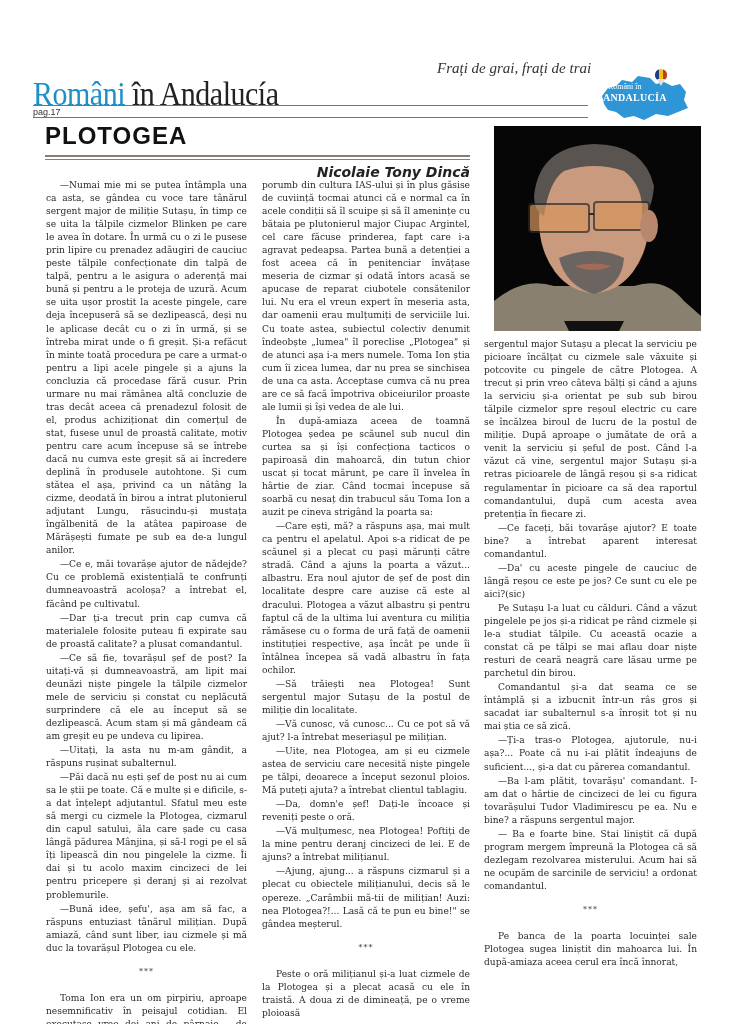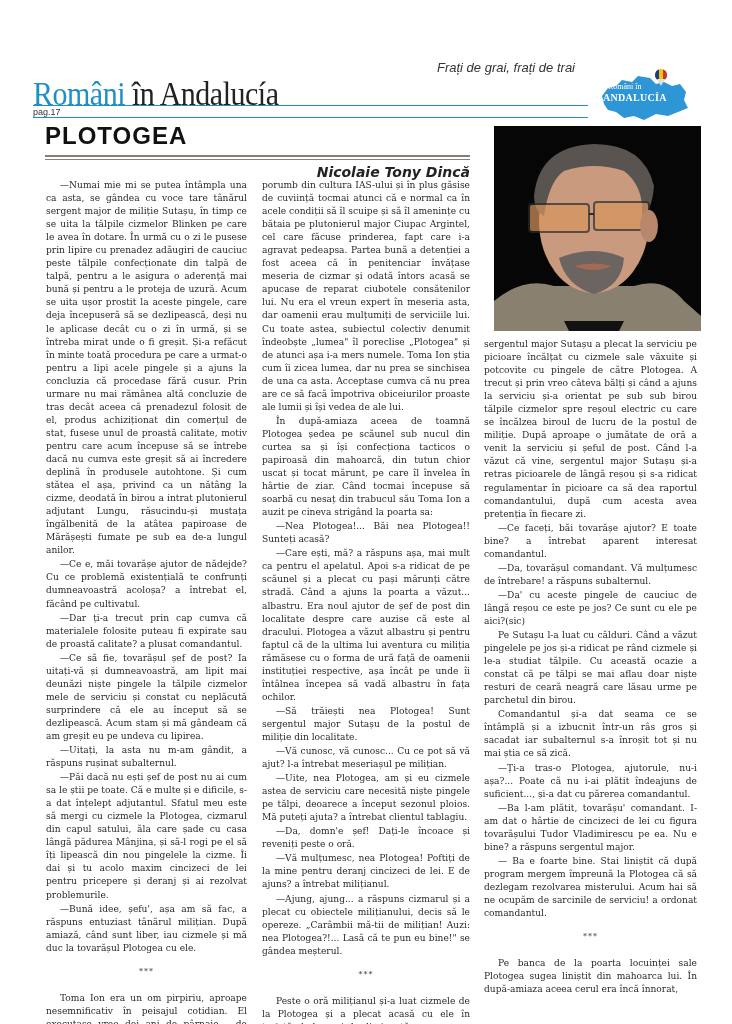--- a/index.html
+++ b/index.html
@@ -4,21 +4,21 @@
 <style>
   html, body { margin: 0; padding: 0; background: #ffffff; }
   body { width: 732px; height: 1024px; position: relative; overflow: hidden; font-family: "DejaVu Serif", serif; color: #222; }
 
   .header-title { position: absolute; left: 33px; top: 74px; font-family: "Liberation Serif", serif; font-size: 30px; line-height: 34px; letter-spacing: -0.5px; transform: scaleY(1.15); transform-origin: left top; }
   .header-title .t-blue { color: #1f8fc7; }
   .header-title .t-black { color: #222; }
   .page-num { position: absolute; left: 33px; top: 107px; font-family: "Liberation Sans", sans-serif; font-size: 9px; color: #333; }
   .rule-top { position: absolute; left: 33px; top: 105px; width: 555px; height: 1px; background: #1f8fc7; }
   .rule-top2 { position: absolute; left: 33px; top: 117px; width: 555px; height: 1px; background: #1f8fc7; }
-  .motto { position: absolute; left: 437px; top: 60px; font-family: Liberation Sans, sans-serif; font-style: italic; font-size: 13px; color: #333; }
+  .motto { position: absolute; left: 437px; top: 60px; font-family: Liberation Serif, serif; font-style: italic; font-size: 15px; color: #333; }
 
   .logo { position: absolute; left: 598px; top: 66px; width: 92px; height: 58px; }
   .logo-label1 { position: absolute; left: 608px; top: 82px; width: 76px; text-align: left; font-family: "Liberation Serif", serif; font-size: 8px; color: #fff; }
   .logo-label2 { position: absolute; left: 603px; top: 92px; width: 86px; font-family: "Liberation Serif", serif; font-size: 10px; font-weight: bold; color: #fff; letter-spacing: 0.3px; }
 
   .article-title { position: absolute; left: 45px; top: 122px; width: 420px; text-align: left; font-family: "Liberation Sans", sans-serif; font-weight: bold; font-size: 24px; letter-spacing: 1px; color: #111; }
   .title-rule1 { position: absolute; left: 45px; top: 155px; width: 425px; height: 2px; background: #8a7d78; }
   .title-rule2 { position: absolute; left: 45px; top: 159px; width: 425px; height: 1px; background: #8a7d78; }
   .byline { position: absolute; left: 300px; top: 164px; width: 170px; text-align: right; font-family: "DejaVu Sans", sans-serif; font-style: italic; font-weight: bold; font-size: 14px; color: #222; }
 
@@ -82,36 +82,34 @@
   <p>—Uitați, la asta nu m-am gândit, a răspuns rușinat subalternul.</p>
   <p>—Păi dacă nu ești șef de post nu ai cum sa le știi pe toate. Că e multe și e  dificile, s-a dat înțelept adjutantul. Sfatul meu este să mergi cu cizmele la Plotogea, cizmarul din capul satului, ăla care șade cu casa lângă pădurea Mânjina, și să-l rogi pe el să îți lipească din nou pingelele la cizme.  Îi dai și tu acolo maxim cincizeci de lei pentru pricepere și deranj și ai rezolvat problemurile.</p>
   <p>—Bună idee, șefu', așa am să fac, a răspuns entuziast tânărul milițian. După amiază, când sunt liber, iau cizmele și mă duc la tovarășul Plotogea cu ele.</p>
   <p class="sep">***</p>
   <p>Toma Ion era un om pirpiriu, aproape nesemnificativ în peisajul cotidian. El executase vreo doi ani de pârnaie – de beșaură, după expresia lui –, pentru că fusese prins în flagrant delict în timp ce fura o traistă de</p>
 </div>
 
 <div class="col col2">
   <p class="noindent">porumb din cultura IAS-ului și în plus găsise de cuviință tocmai atunci că e normal ca în acele condiții să îl scuipe și să îl amenințe cu bătaia pe plutonierul major Ciupac Argintel, cel care făcuse prinderea, fapt care i-a agravat pedeapsa. Partea bună a detenției a fost aceea că în penitenciar învățase meseria de cizmar și odată întors acasă se apucase  de reparat ciubotele consătenilor lui. Nu era el vreun expert în meseria asta, dar oamenii erau mulțumiți de serviciile lui. Cu toate astea, subiectul colectiv denumit îndeobște „lumea" îl poreclise „Plotogea" și de atunci așa i-a mers numele. Toma Ion știa cum îi zicea lumea, dar nu prea se sinchisea de una ca asta. Acceptase cumva că nu prea are ce să facă împotriva obiceiurilor proaste ale lumii și își vedea de ale lui.</p>
   <p>În după-amiaza aceea de toamnă Plotogea ședea pe scăunel sub nucul din curtea sa și își confecționa tacticos o papiroasă din mahoarcă, din tutun chior uscat și tocat mărunt, pe care îl învelea în hârtie de ziar. Când tocmai începuse să soarbă cu nesaț din trabucul său Toma Ion a auzit pe cineva strigând la poarta sa:</p>
-  <p>—Nea Plotogea!... Băi nea Plotogea!! Sunteți acasă?</p>
   <p>—Care ești, mă? a răspuns așa, mai mult ca pentru el apelatul. Apoi s-a ridicat de pe scăunel și a plecat cu pași mărunți către stradă. Când a ajuns la poarta a văzut... albastru. Era noul ajutor de șef de post din localitate despre care auzise că este al dracului. Plotogea a văzut albastru și pentru faptul că de la ultima lui aventura cu miliția rămăsese cu o forma de ură față de oamenii instituției respective, așa încât pe unde îi întâlnea începea să vadă albastru în fața ochilor.</p>
   <p>—Să trăiești nea Plotogea! Sunt sergentul major Sutașu de la postul de miliție din localitate.</p>
   <p>—Vă cunosc, vă cunosc... Cu ce pot să vă ajut? l-a întrebat meseriașul pe milițian.</p>
   <p>—Uite, nea Plotogea, am și eu cizmele astea de serviciu care necesită niște pingele pe tălpi, deoarece a început sezonul ploios. Mă puteți ajuta? a întrebat clientul tablagiu.</p>
   <p>—Da, domn'e șef! Dați-le încoace și reveniți peste o oră.</p>
   <p>—Vă mulțumesc, nea Plotogea! Poftiți de la mine pentru deranj cincizeci de lei. E de ajuns? a întrebat milițianul.</p>
   <p>—Ajung, ajung... a răspuns cizmarul  și a plecat cu obiectele milițianului, decis să le opereze. „Carâmbii mă-tii de milițian! Auzi: nea Plotogea?!... Lasă că te pun eu bine!" se gândea meșterul.</p>
   <p class="sep">***</p>
   <p>Peste o oră milițianul și-a luat cizmele de la Plotogea și a plecat acasă cu ele în traistă. A doua zi de dimineață, pe o vreme ploioasă</p>
 </div>
 
 <div class="col col3">
   <p class="noindent">sergentul major Sutașu a plecat la serviciu pe picioare încălțat cu cizmele sale văxuite și potcovite cu pingele de către Plotogea. A trecut și prin vreo câteva bălți  și când a ajuns la serviciu și-a orientat pe sub sub birou tălpile cizmelor spre reșoul electric cu care  se încălzea biroul de lucru de la postul de miliție. După aproape o jumătate de oră a venit la serviciu și șeful de post. Când l-a văzut că vine, sergentul major Sutașu și-a retras picioarele de lângă reșou și s-a ridicat regulamentar în picioare ca să dea raportul comandantului, după cum acesta avea pretenția în fiecare zi.</p>
   <p>—Ce faceți, băi tovarășe ajutor? E toate bine? a întrebat aparent interesat comandantul.</p>
-  <p>—Da, tovarășul comandant. Vă mulțumesc de întrebare!  a răspuns subalternul.</p>
   <p>—Da' cu aceste pingele de cauciuc de lângă reșou ce este pe jos? Ce sunt cu ele pe aici?(sic)</p>
   <p>Pe Sutașu l-a luat cu călduri. Când a văzut pingelele pe jos și-a ridicat pe rând cizmele și le-a studiat tălpile. Cu această ocazie a constat că pe tălpi se mai aflau doar niște resturi de ceară neagră care lăsau urme pe parchetul din birou.</p>
   <p>Comandantul și-a dat seama ce se întâmplă și a izbucnit într-un râs gros și sacadat iar subalternul s-a înroșit tot și nu mai știa ce să zică.</p>
   <p>—Ți-a tras-o Plotogea, ajutorule, nu-i așa?... Poate că nu i-ai plătit îndeajuns de suficient..., și-a dat cu părerea comandantul.</p>
   <p>—Ba l-am plătit, tovarășu' comandant. I-am dat o hârtie de cincizeci de lei cu figura tovarășului Tudor Vladimirescu pe ea. Nu e bine? a răspuns sergentul major.</p>
   <p>— Ba e foarte bine. Stai liniștit că după program mergem împreună la Plotogea că să dezlegam rezolvarea misterului. Acum hai să ne ocupăm de sarcinile de serviciu! a ordonat comandantul.</p>
   <p class="sep">***</p>
   <p>Pe banca de la poarta locuinței sale Plotogea sugea liniștit din mahoarca lui. În după-amiaza aceea cerul era încă înnorat,</p>
 </div>
 

